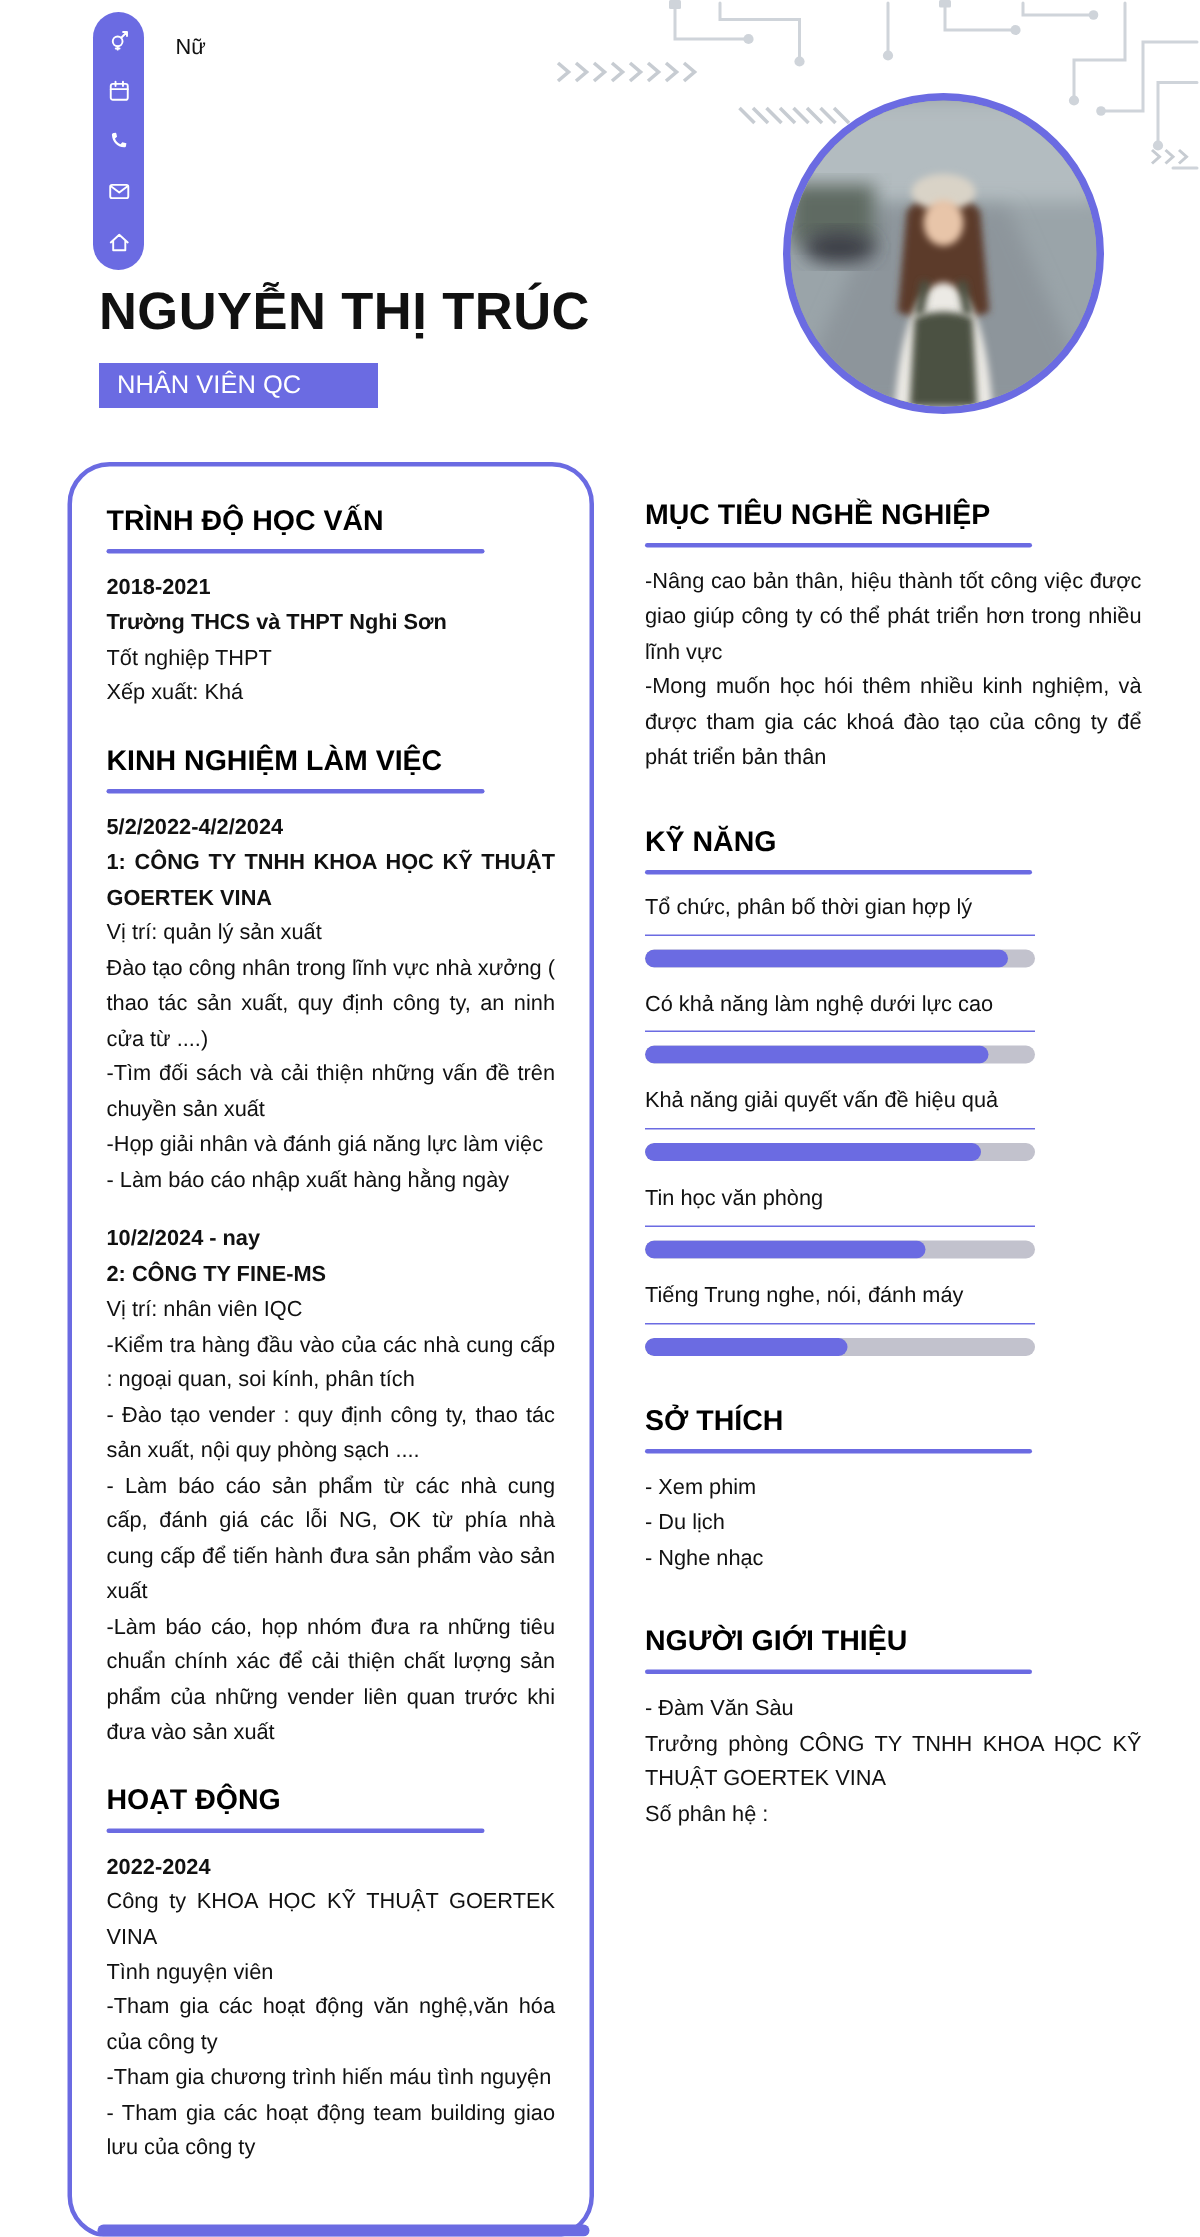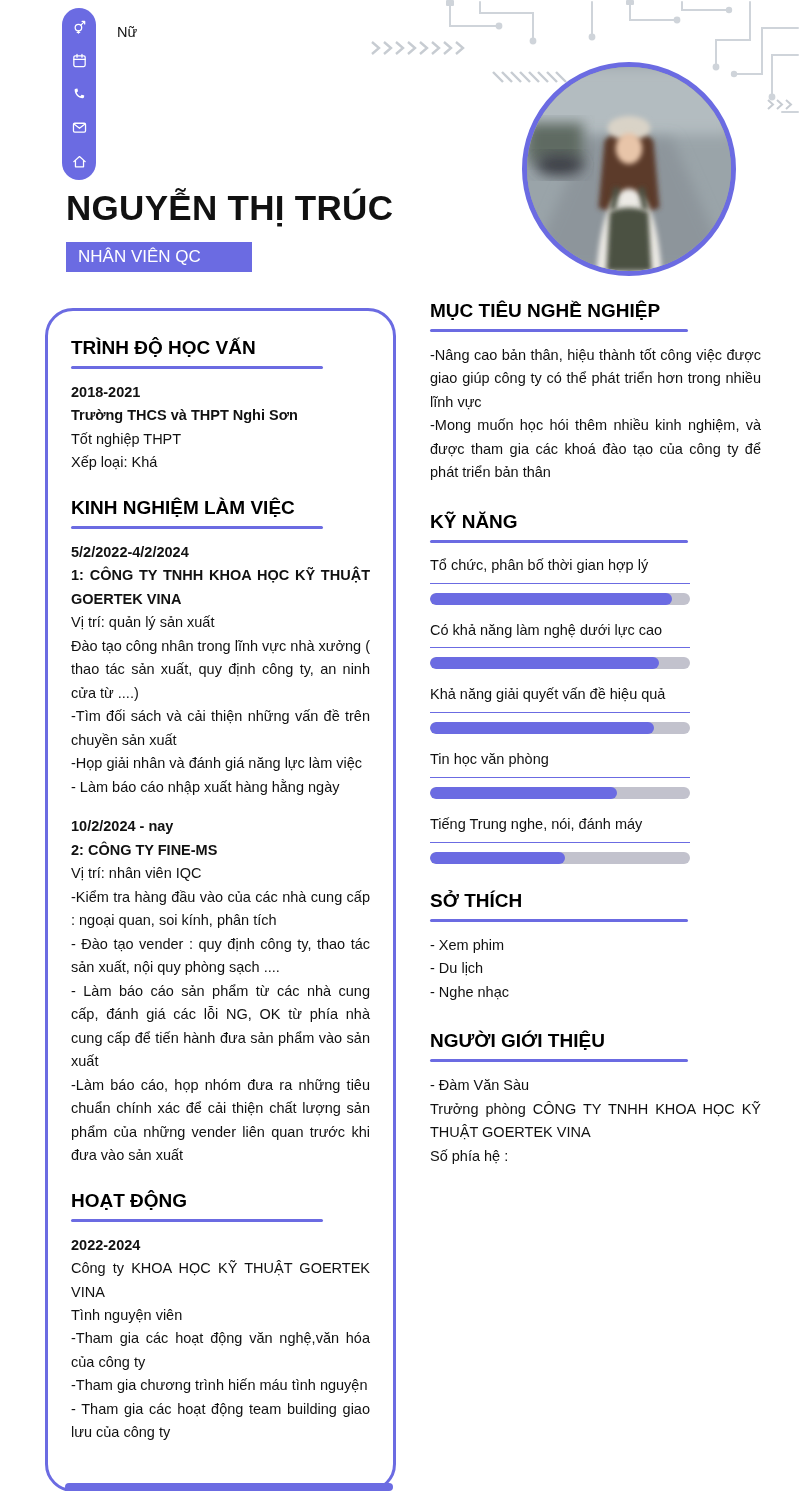--- a/index.html
+++ b/index.html
@@ -42,21 +42,21 @@
     position:absolute; left:45px; top:308px; width:351px; min-height:1096px;
     border:3px solid var(--accent); border-radius:28px; padding:26px 23px 22px; z-index:2; background:#fff;
   }
   .right-col { position:absolute; left:430px; top:300px; width:331px; z-index:2; }
 
   .section-h { font-size:19px; font-weight:700; color:#000; }
   .rule { height:3px; background:var(--accent); border-radius:2px; margin:7px 0 12px; }
   .left-col .rule { width:252px; }
   .right-col .rule { width:258px; }
   .sec { margin-bottom:22px; }
-  .right-col .sec { margin-bottom:26px; }
+  .right-col .sec { margin-bottom:26px;margin-top:33px; }
 
   p.t { font-size:14.5px; line-height:1.62; text-align:justify; }
   p.b { font-weight:700; }
   .gap-m { margin-top:16px; }
 
   
   .skill { width:260px; margin-bottom:15px; }
   .skill-label { font-size:14.5px; line-height:1.5; padding-bottom:6px; border-bottom:1.5px solid var(--accent); }
   .bar-track { width:260px; height:12px; background:var(--track); border-radius:7px; margin-top:9px; overflow:hidden; }
   .bar-fill { height:100%; background:var(--accent); border-radius:7px; }
@@ -188,21 +188,21 @@
 </div>
 
 <div class="left-col">
 
   <div class="sec">
     <h2 class="section-h">TRÌNH ĐỘ HỌC VẤN</h2>
     <div class="rule"></div>
     <p class="t b">2018-2021</p>
     <p class="t b">Trường THCS và THPT Nghi Sơn</p>
     <p class="t">Tốt nghiệp THPT</p>
-    <p class="t">Xếp loại: Khá</p>
+    <p class="t">Xếp xuất: Khá</p>
   </div>
 
   <div class="sec">
     <h2 class="section-h">KINH NGHIỆM LÀM VIỆC</h2>
     <div class="rule"></div>
 
     <div>
       <p class="t b">5/2/2022-4/2/2024</p>
       <p class="t b">1: CÔNG TY TNHH KHOA HỌC KỸ THUẬT GOERTEK VINA</p>
       <p class="t">Vị trí: quản lý sản xuất</p>
@@ -286,17 +286,17 @@
     <p class="t">- Xem phim</p>
     <p class="t">- Du lịch</p>
     <p class="t">- Nghe nhạc</p>
   </div>
 
   <div class="sec">
     <h2 class="section-h">NGƯỜI GIỚI THIỆU</h2>
     <div class="rule"></div>
     <p class="t">- Đàm Văn Sàu</p>
     <p class="t">Trưởng phòng CÔNG TY TNHH KHOA HỌC KỸ THUẬT GOERTEK VINA</p>
-    <p class="t">Số phía hệ :</p>
+    <p class="t">Số phân hệ :</p>
   </div>
 </div>
 
 <div class="footer-strip"></div>
 
 </body></html>

